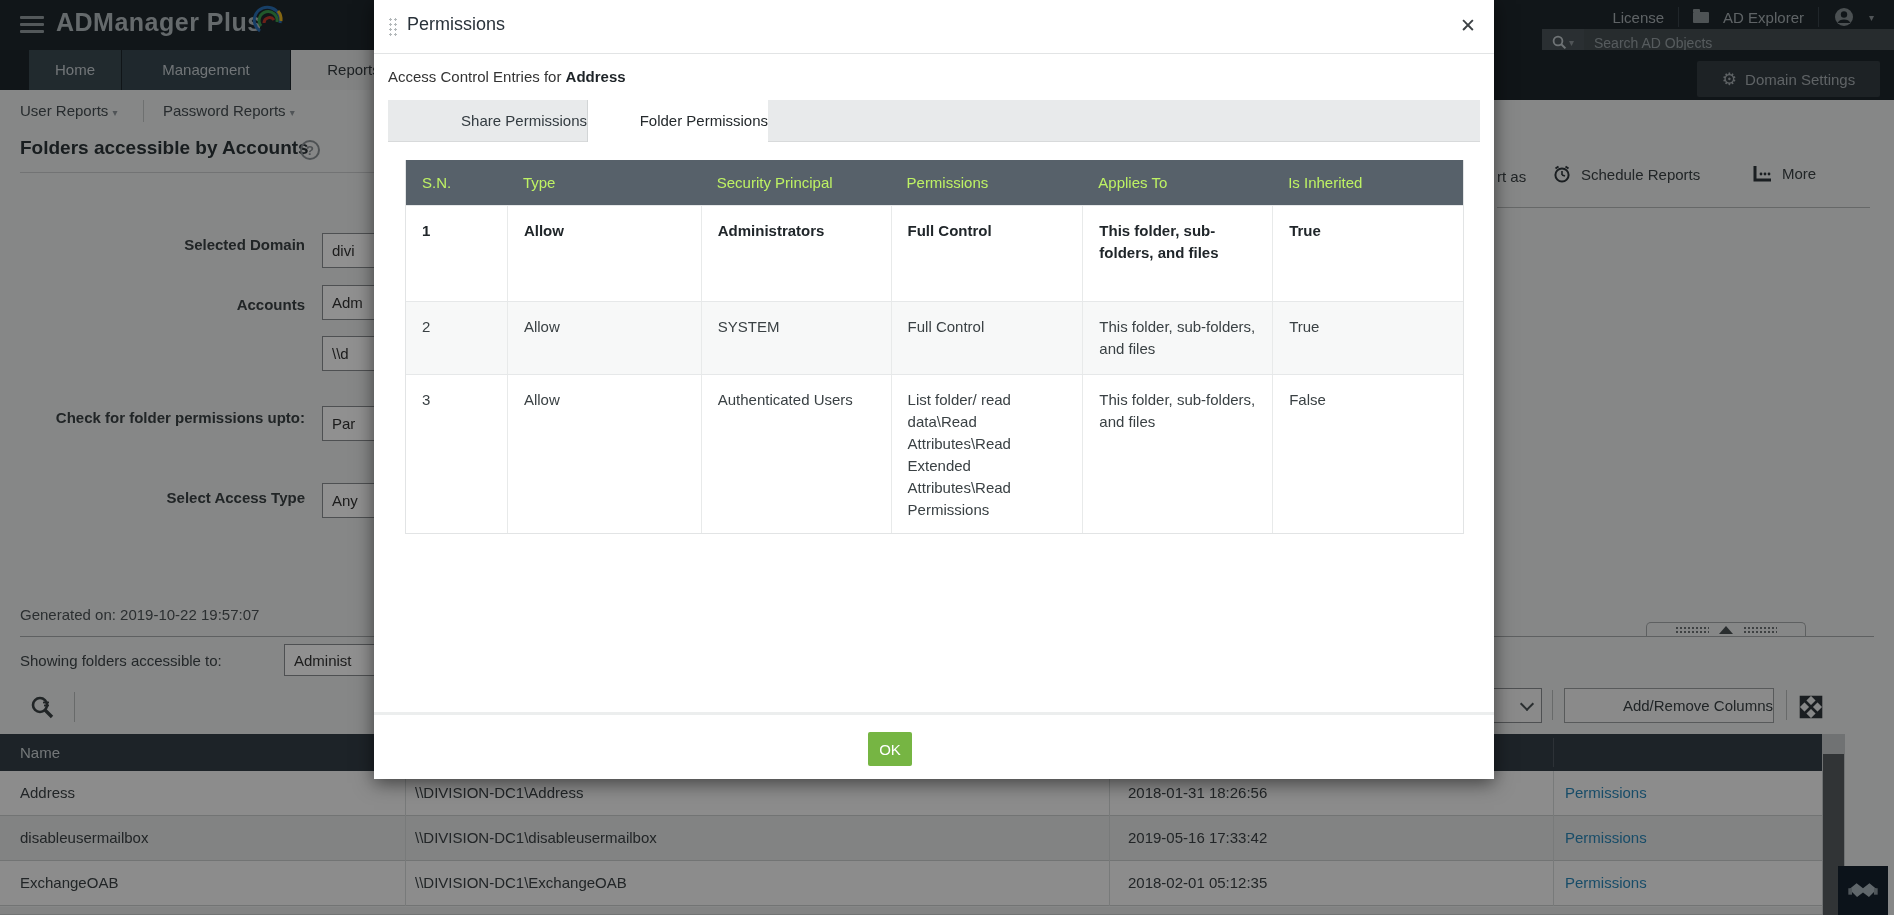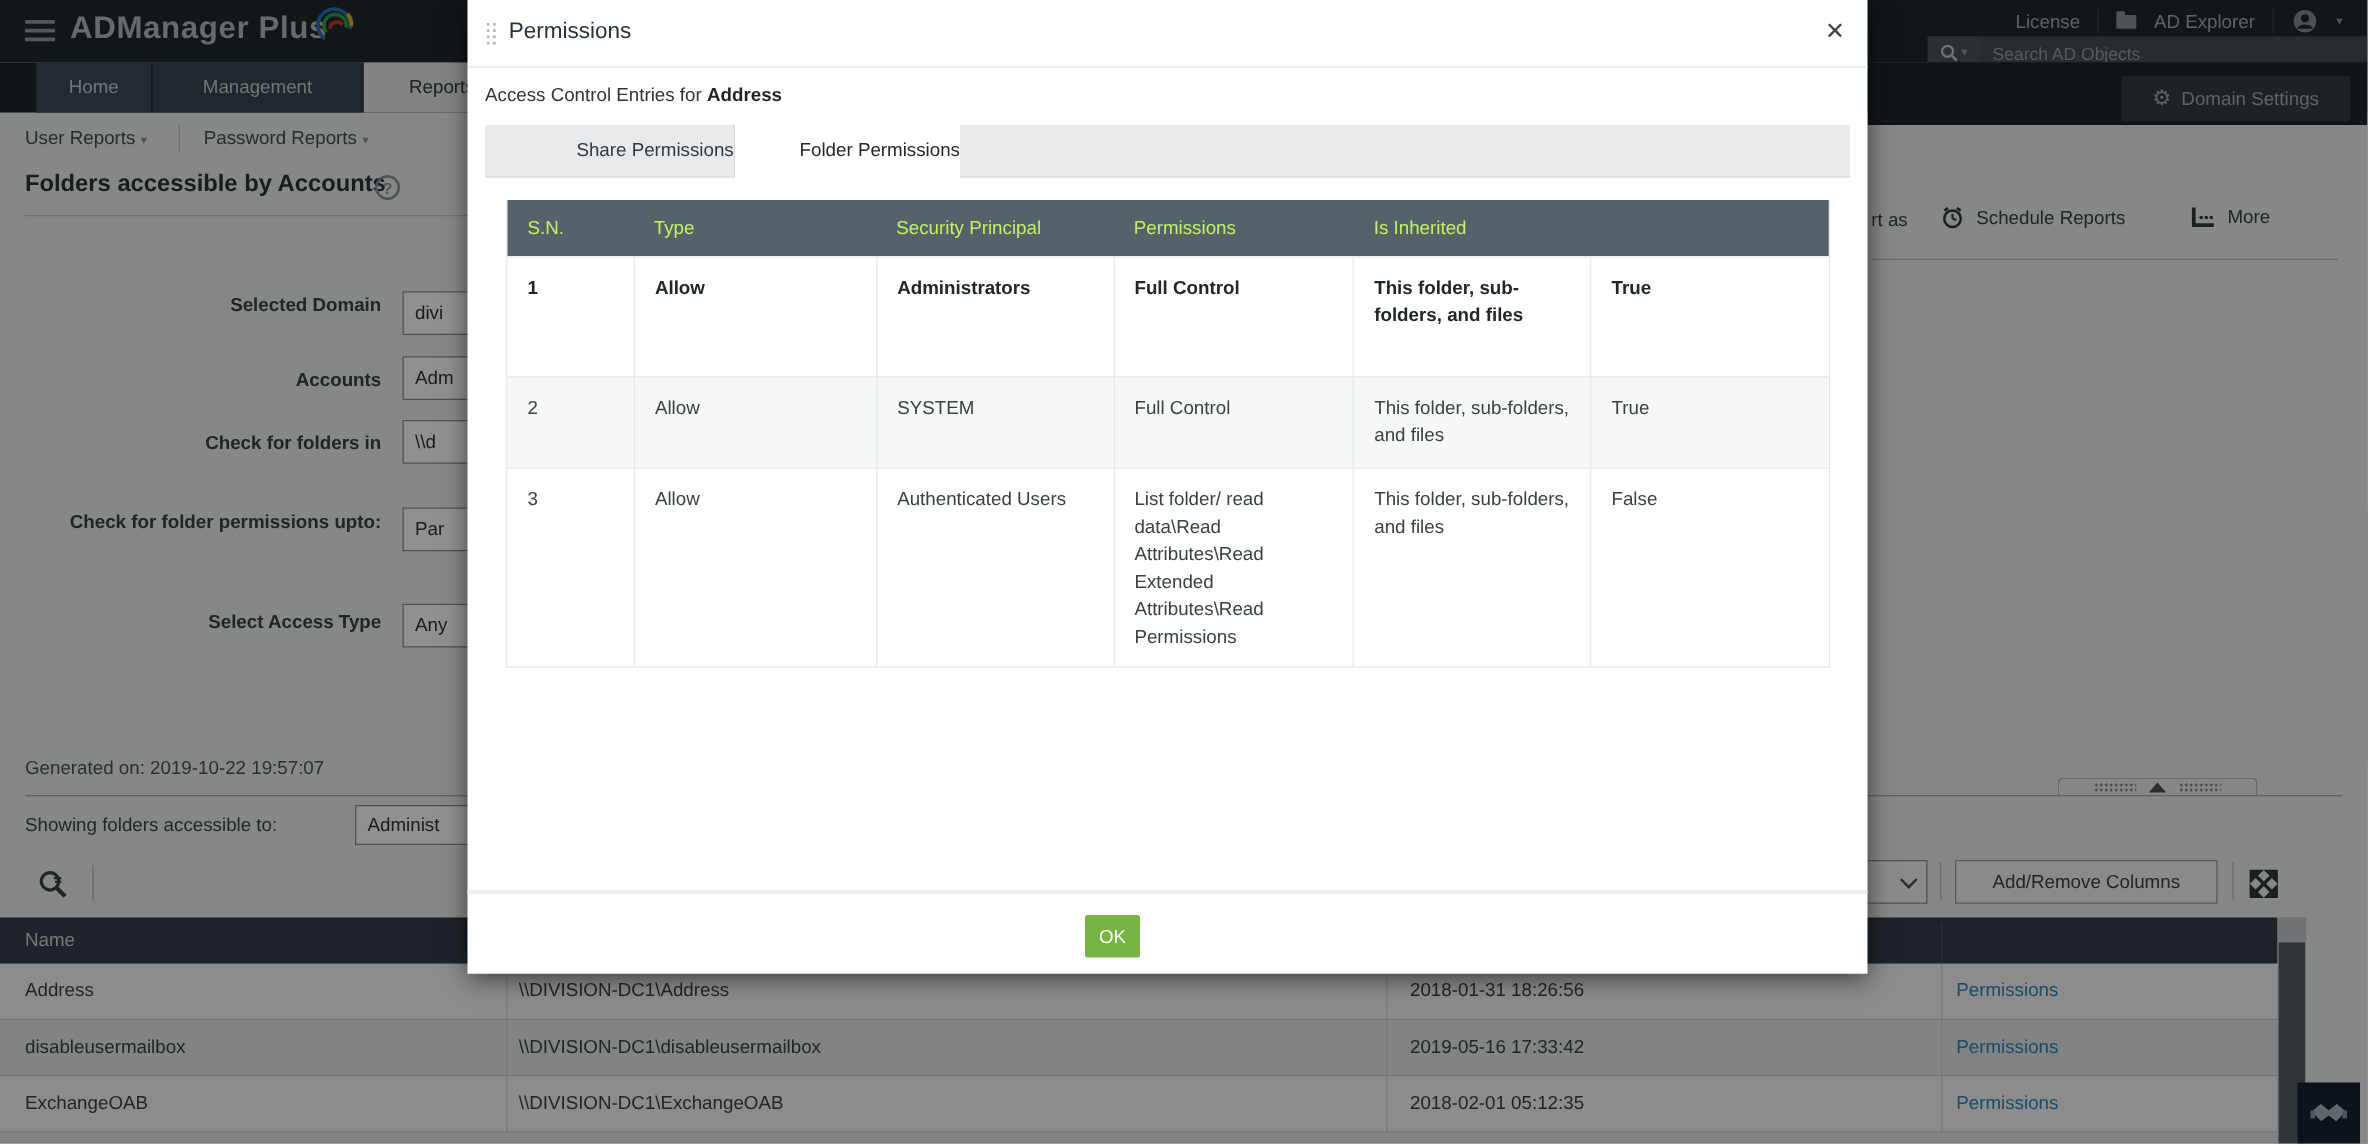--- a/index.html
+++ b/index.html
@@ -62,21 +62,21 @@
   #showing-input { left:284px; top:644px; width:116px; height:32px; }
 
   
   #filter-search-ic { left:30px; top:695px; cursor:pointer; }
   #toolbar-div1 { left:74px; top:692px; width:1px; height:30px; background:#b7babb; }
   #mini-select { left:1480px; top:688px; width:62px; height:35px; border:1px solid #8a8e90; background:#f2f3f3;
                  display:flex; align-items:center; justify-content:flex-end; padding-right:9px; cursor:pointer; }
   .chev-down { width:10px; height:10px; border-left:2px solid #4a5154; border-bottom:2px solid #4a5154; transform:rotate(-45deg); margin-top:-4px; }
   #toolbar-div2 { left:1552px; top:690px; width:1px; height:30px; background:#b7babb; }
   #add-remove-btn { left:1564px; top:688px; width:210px; height:35px; border:1px solid #9b9fa1; background:#f2f3f3;
-                    text-align:center; line-height:33px; color:#3a4144; cursor:pointer; }
+                    text-align:right; line-height:33px; color:#3a4144; cursor:pointer; }
   #toolbar-div3 { left:1786px; top:690px; width:1px; height:30px; background:#b7babb; }
   #expand-ic { left:1799px; top:695px; cursor:pointer; }
 
   
   #ftable-header { left:0; top:734px; width:1822px; height:37px; background:#333e47; color:#ccd2d5; }
   #ftable-header .hname { position:absolute; left:20px; top:0; line-height:37px; }
   .fhdr-div { position:absolute; top:4px; width:1px; height:29px; background:rgba(255,255,255,.14); }
   .frow { position:absolute; left:0; width:1822px; height:45px; border-bottom:1px solid #c9cccd; color:#3c4245; }
   .frow.alt { background:#e4e6e6; }
   .frow:not(.alt) { background:#f6f7f7; }
@@ -198,21 +198,20 @@
   </div>
 
   <div class="abs" id="report-title">Folders accessible by Accounts</div>
   <div class="abs" id="help-ic">?</div>
   <div class="abs" id="title-rule"></div>
 
   <div class="abs flabel" style="top:232px;">Selected Domain</div>
   <input class="finput" style="top: 233px;" readonly="" value="divi">
   <div class="abs flabel" style="top:292px;">Accounts</div>
   <input class="finput" style="top: 285px;" readonly="" value="Adm">
-  <div class="abs flabel" style="top:342px;">Check for folders in</div>
   <input class="finput" style="top: 336px;" readonly="" value="\\d">
   <div class="abs flabel" style="top:405px;">Check for folder permissions upto:</div>
   <input class="finput" style="top: 406px;" readonly="" value="Par">
   <div class="abs flabel" style="top:485px;">Select Access Type</div>
   <input class="finput" style="top: 483px;" readonly="" value="Any">
 
   <div class="abs" id="generated-on">Generated on: 2019-10-22 19:57:07</div>
   <div class="abs" id="gen-rule"></div>
   <div class="abs" id="drawer-handle">
     <span class="dotgrid"></span>
@@ -337,20 +336,21 @@
       <div class="ace-tab" id="tab-share">Share Permissions</div>
       <div class="ace-tab" id="tab-folderperm">Folder Permissions</div>
     </div>
 
     <div id="ace-table">
       <div class="ace-hdr">
         <div class="c-sn">S.N.</div>
         <div class="c-type">Type</div>
         <div class="c-prin">Security Principal</div>
         <div class="c-perm">Permissions</div>
+        <div class="c-appl">Applies To</div>
         <div class="c-inh">Is Inherited</div>
       </div>
       <div class="ace-row boldrow" id="row-2">
         <div class="c-sn">1</div>
         <div class="c-type">Allow</div>
         <div class="c-prin">Administrators</div>
         <div class="c-perm">Full Control</div>
         <div class="c-appl">This folder, sub-folders, and files</div>
         <div class="c-inh">True</div>
       </div>

